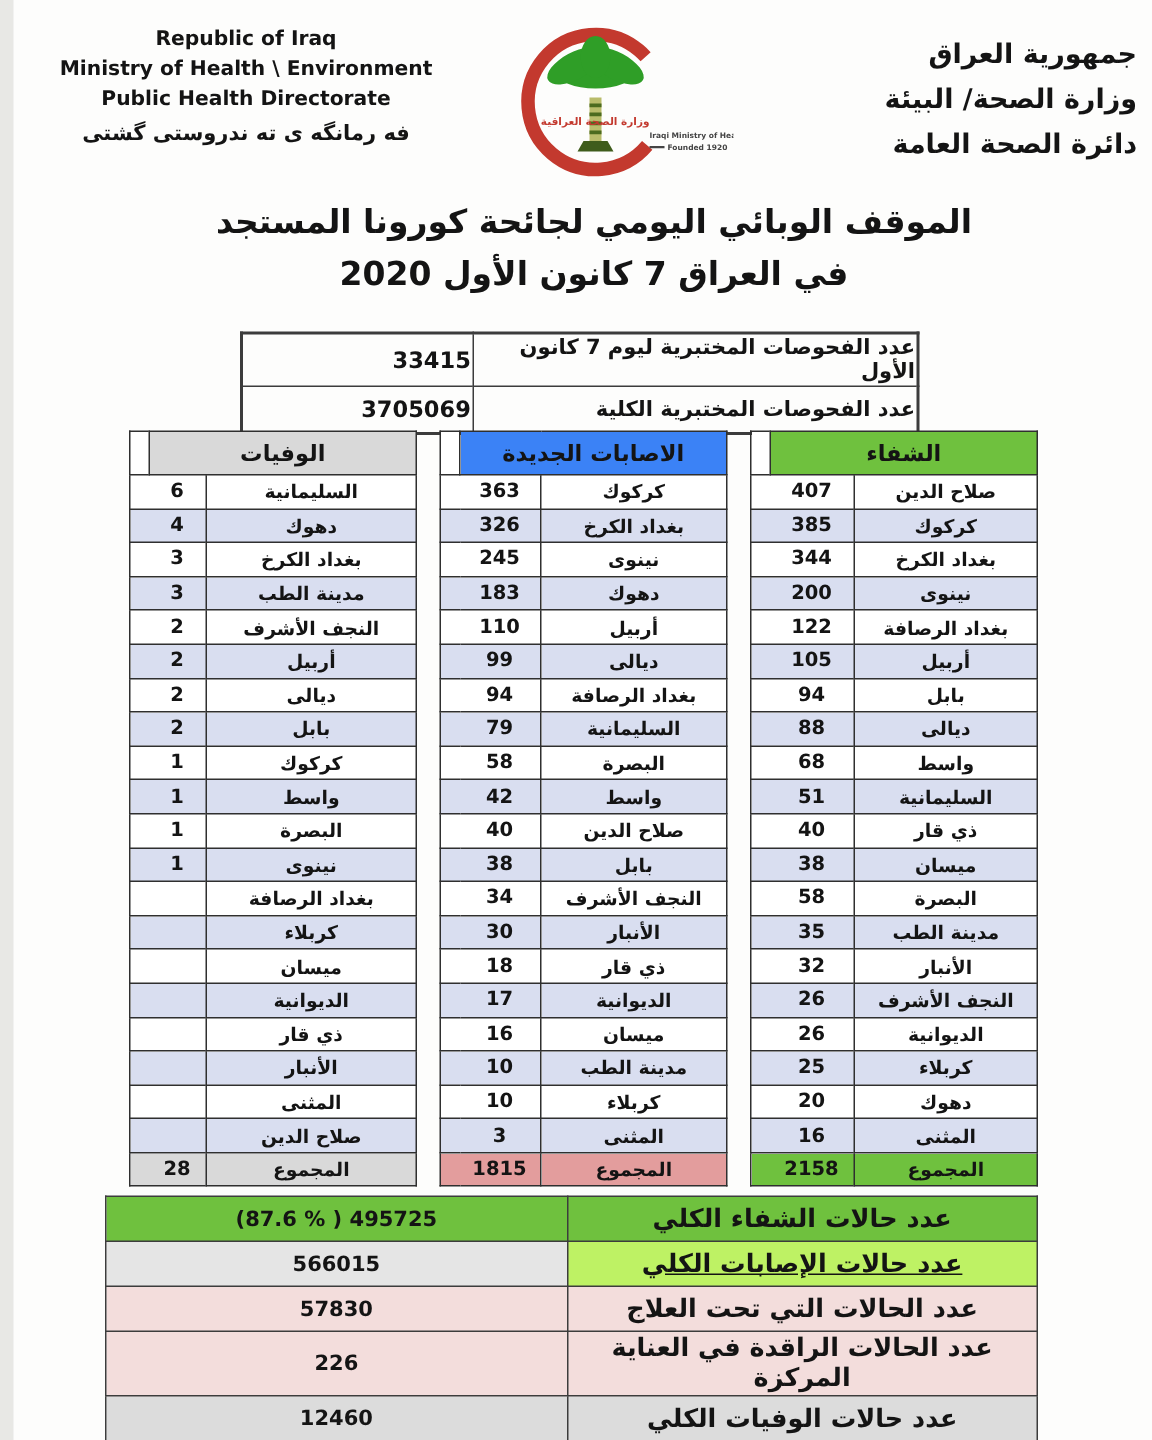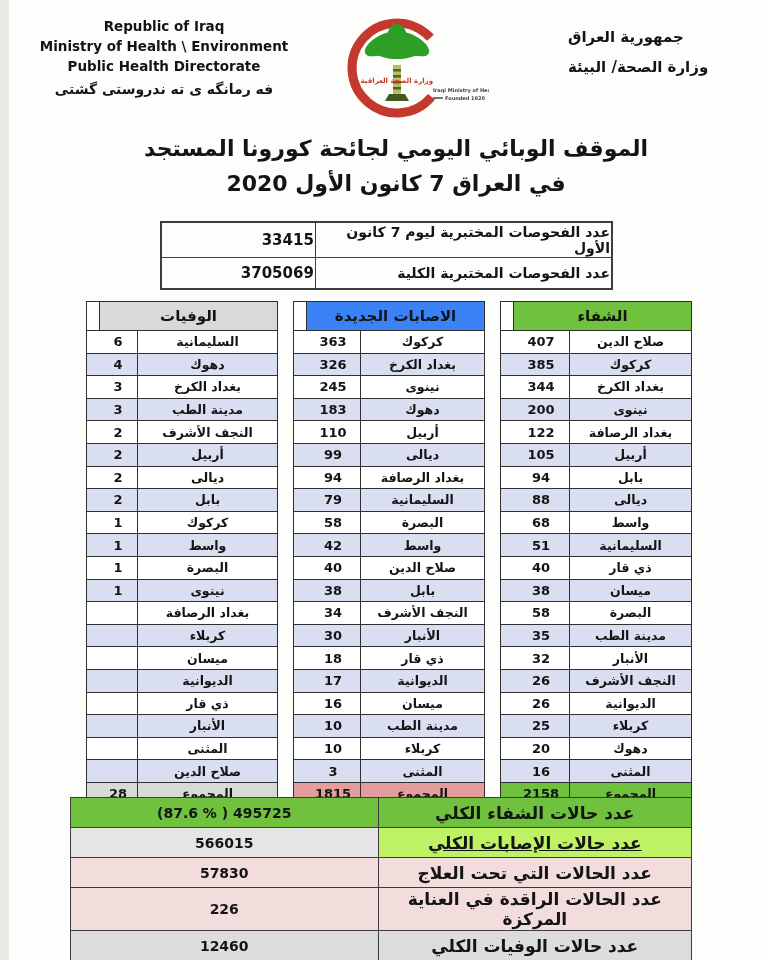--- a/index.html
+++ b/index.html
@@ -7,38 +7,38 @@
     width:768px;height:960px;position:relative;overflow:hidden;
     background:#fdfdfc;color:#141414;
     font-family:"DejaVu Sans",sans-serif;
   }
   .photo-edge{position:absolute;left:0;top:0;width:9px;height:960px;background:#e8e8e5;}
 
   
   .eng-block{position:absolute;left:30px;top:16px;width:268px;text-align:center;
     font-weight:bold;font-size:13.5px;line-height:20px;}
   .kur-line{font-size:14px;margin-top:3px;direction:rtl;}
-  .ar-block{position:absolute;right:10px;top:22px;width:190px;text-align:left;
-    font-weight:bold;font-size:15px;line-height:30px;direction:rtl;}
+  .ar-block{position:absolute;right:10px;top:22px;width:190px;text-align:right;
+    font-weight:bold;font-size:18px;line-height:30px;direction:rtl;}
   .logo-wrap{position:absolute;left:333px;top:10px;width:156px;height:118px;}
 
   
   .title{position:absolute;left:0;top:131px;width:768px;text-align:center;direction:rtl;
     font-weight:bold;font-size:22px;line-height:35px;padding-left:12px;}
 
   
   table{border-collapse:collapse;}
   .tests{position:absolute;left:160px;top:221px;width:453px;direction:rtl;
     border:2px solid #3c3c3c;table-layout:fixed;}
   .tests td{border:1.5px solid #3c3c3c;height:28px;font-weight:bold;text-align:right;}
   .tests td.tlabel{width:65%;font-size:14px;}
   .tests td.tval{font-size:15px;}
 
   
-  .tables-row{position:absolute;left:86px;top:301px;width:606px;height:470px;
+  .tables-row{position:absolute;left:86px;top:287px;width:606px;height:470px;
     display:flex;justify-content:space-between;}
   .ptable{width:192px;direction:rtl;table-layout:fixed;border:1.5px solid #2f2f2f;}
   .ptable th,.ptable td{border:1px solid #2f2f2f;font-weight:bold;text-align:center;
     overflow:hidden;white-space:nowrap;}
   .ptable th.ptitle{height:26px;font-size:15px;}
   .ptable th.notch{background:#ffffff;}
   .ptable td{height:19.6px;font-size:12.5px;background:#ffffff;}
   .ptable td.val{padding-left:13px;font-size:13px;}
   .ptable col.c-notch{width:13px;}
   .ptable.t0 col.c-val{width:38px;}
@@ -83,20 +83,21 @@
     <text x="100" y="73" font-size="7" font-weight="bold" fill="#c3392e" text-anchor="start" direction="rtl">وزارة الصحة العراقية</text>
     <text x="100" y="82" font-size="5" font-weight="bold" fill="#444" text-anchor="start">Iraqi Ministry of Health</text>
     <text x="112" y="90" font-size="5" font-weight="bold" fill="#444" text-anchor="start">Founded 1920</text>
     <line x1="100" y1="88" x2="110" y2="88" stroke="#444" stroke-width="1.5"></line>
   </svg>
 </div>
 
 <div class="ar-block">
   <div>جمهورية العراق</div>
   <div>وزارة الصحة/ البيئة</div>
+  <div>دائرة الصحة العامة</div>
 </div>
 
 <div class="title">
   <div>الموقف الوبائي اليومي لجائحة كورونا المستجد</div>
   <div>في العراق  7  كانون الأول 2020</div>
 </div>
 
 <table class="tests">
   <tbody>
     <tr>

